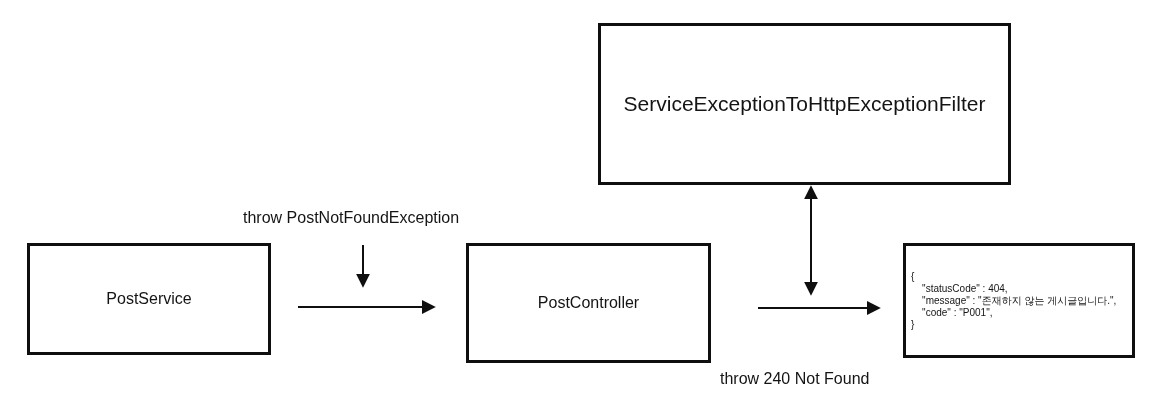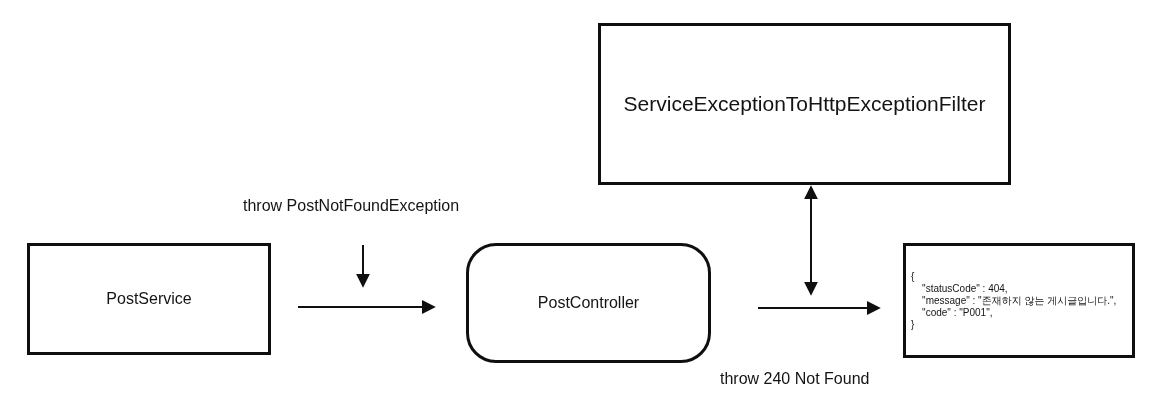--- a/index.html
+++ b/index.html
@@ -24,21 +24,21 @@
   }
   .node {
     position: absolute;
     border: 3px solid #0f0f0f;
     background: #ffffff;
     display: flex;
     align-items: center;
     justify-content: center;
   }
   .node-service    { left: 27px;  top: 243px; width: 244px; height: 112px; text-align: right; }
-  .node-controller { left: 466px; top: 243px; width: 245px; height: 120px; border-radius: 30px; }
+  .node-controller { left: 466px; top: 243px; width: 245px; height: 120px; }
   .node-filter     { left: 598px; top: 11px;  width: 413px; height: 162px; margin-top: 12px; }
   .node-response   { left: 903px; top: 243px; width: 232px; height: 115px;
                      justify-content: flex-start; }
   .node-label {
     font-size: 16px;
     line-height: 20px;
     white-space: nowrap;
     color: #141414;
   }
   .node-filter .node-label {
@@ -52,21 +52,21 @@
     padding-left: 5px;
     color: #141414;
   }
   .edge-label {
     position: absolute;
     font-size: 16px;
     line-height: 20px;
     white-space: nowrap;
     color: #141414;
   }
-  .edge-label-throw-exception { left: 243px; top: 196px; }
+  .edge-label-throw-exception { left: 243px; top: 208px; }
   .edge-label-catch-transform { left: 821px; top: 195px; }
   .edge-label-throw-404       { left: 720px; top: 369px; }
 </style>
 </head>
 <body>
 
 <div class="canvas">
 
   <svg class="arrows-layer" viewBox="0 0 1176 404" xmlns="http://www.w3.org/2000/svg">
     <defs>

